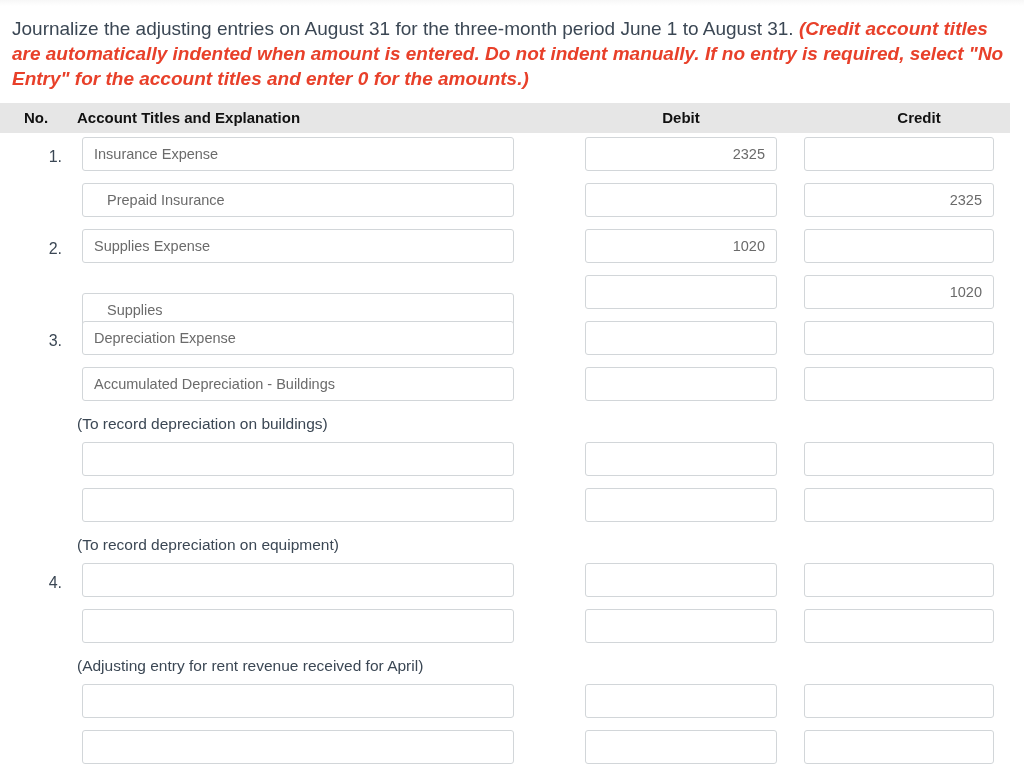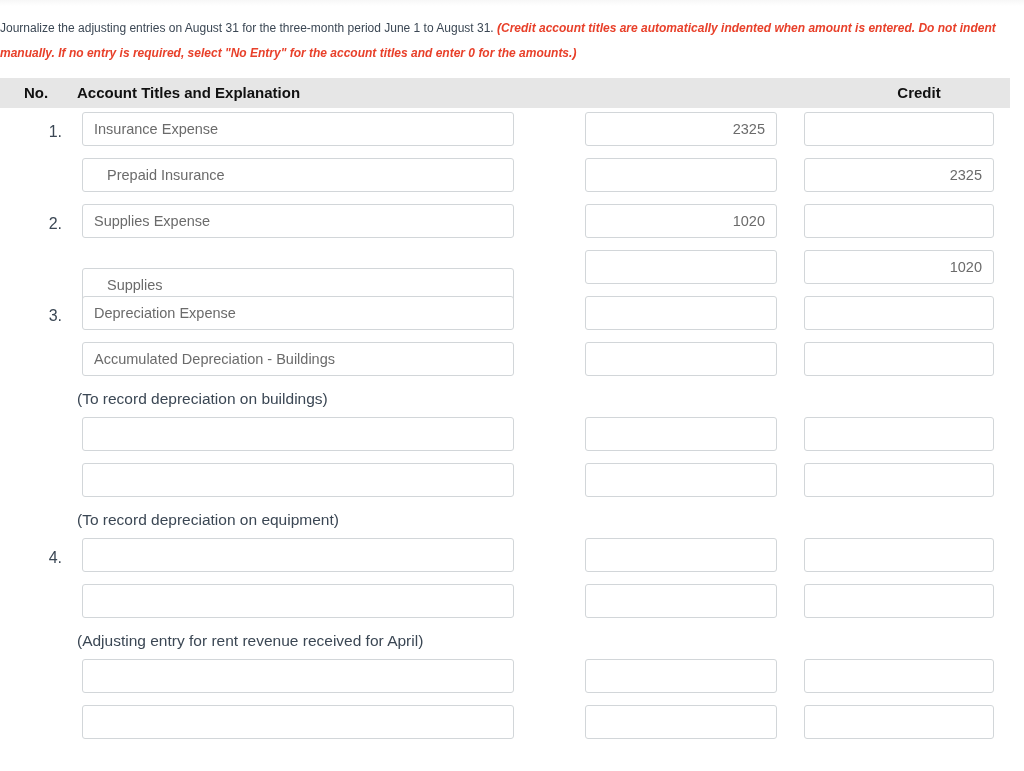--- a/index.html
+++ b/index.html
@@ -15,22 +15,22 @@
     -webkit-font-smoothing: antialiased;
   }
 
   .top-strip {
     height: 6px;
     background: linear-gradient(to bottom, #f7f7f7, #ffffff);
   }
 
   
   .instructions {
-    padding: 10px 18px 0 0;
-    font-size: 12px;
+    padding: 10px 18px 0 12px;
+    font-size: 19px;
     line-height: 25px;
     color: #3b4754;
   }
   .instructions .normal { font-weight: 400; }
   .instructions .note {
     color: #e8402a;
     font-weight: bold;
     font-style: italic;
   }
 
@@ -114,20 +114,21 @@
 
 <div class="instructions">
   <span class="normal">Journalize the adjusting entries on August 31 for the three-month period June 1 to August 31. </span><span class="note">(Credit account titles are automatically indented when amount is entered. Do not indent manually. If no entry is required, select "No Entry" for the account titles and enter 0 for the amounts.)</span>
 </div>
 
 <div class="journal">
 
   <div class="thead">
     <div class="th th-no">No.</div>
     <div class="th th-account">Account Titles and Explanation</div>
+    <div class="th th-debit">Debit</div>
     <div class="th th-credit">Credit</div>
   </div>
 
   <div class="tbody" id="tbody">
       <div class="rownum" style="top: 16px;">1.</div>
       <input type="text" class="fld account" value="Insurance Expense" style="top: 4px;">
       <input type="text" class="fld debit" value="2325" style="top: 4px;">
       <input type="text" class="fld credit" style="top: 4px;">
       <input type="text" class="fld account indent" value="Prepaid Insurance" style="top: 50px;">
       <input type="text" class="fld debit" style="top: 50px;">

